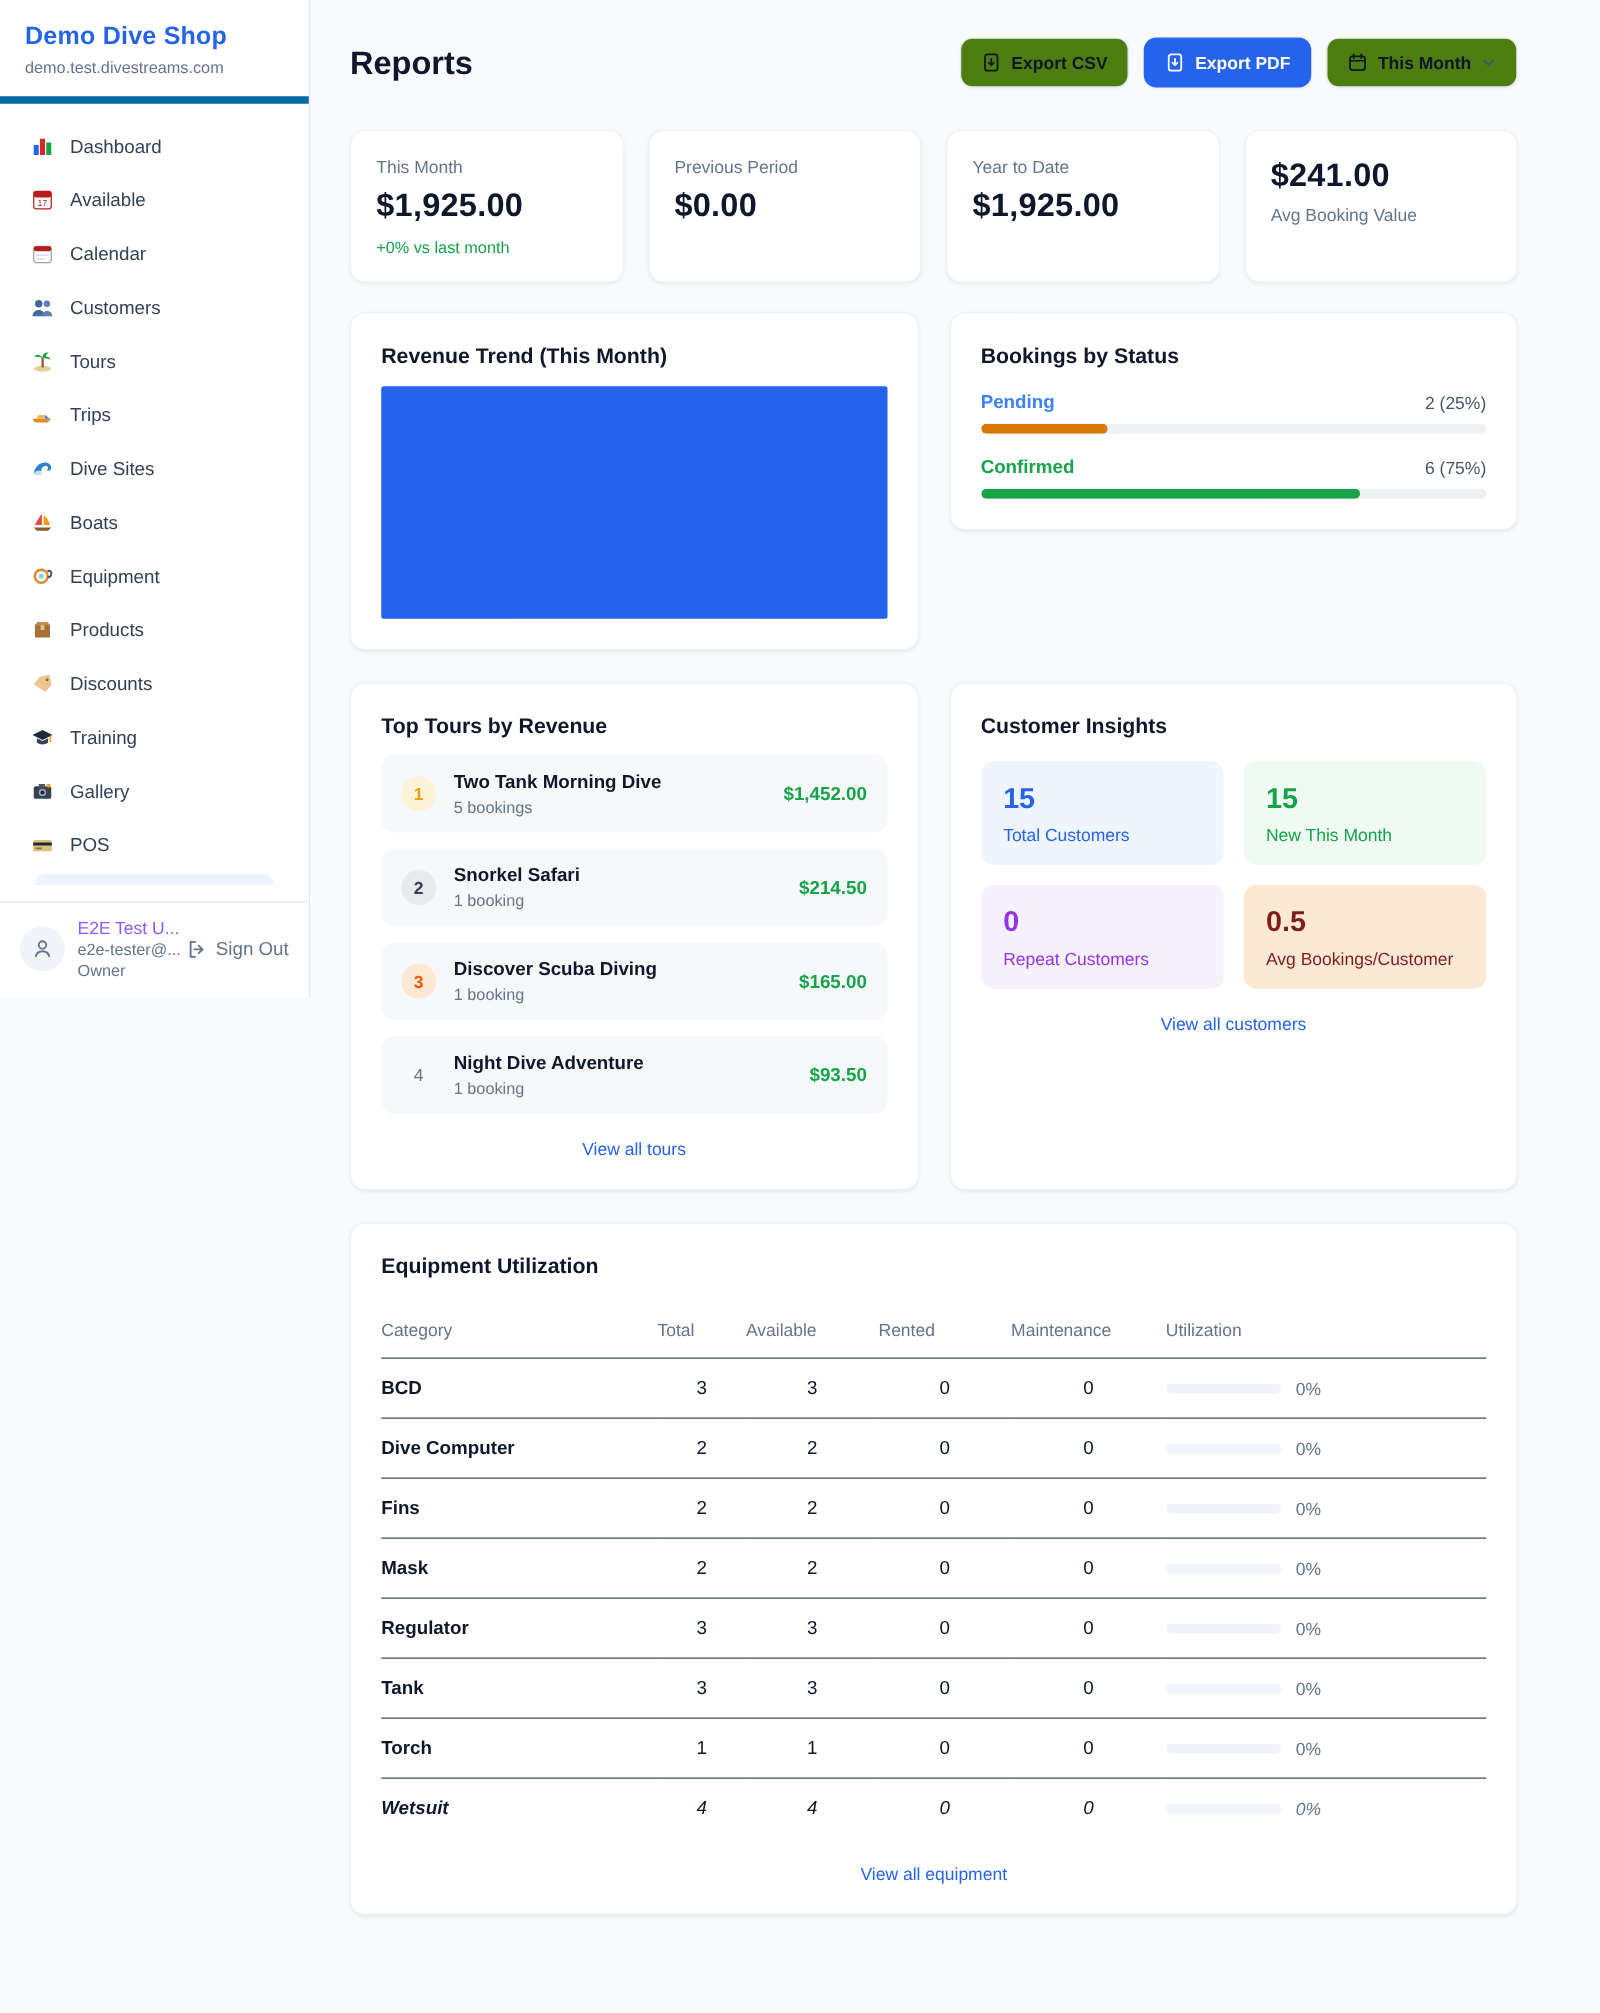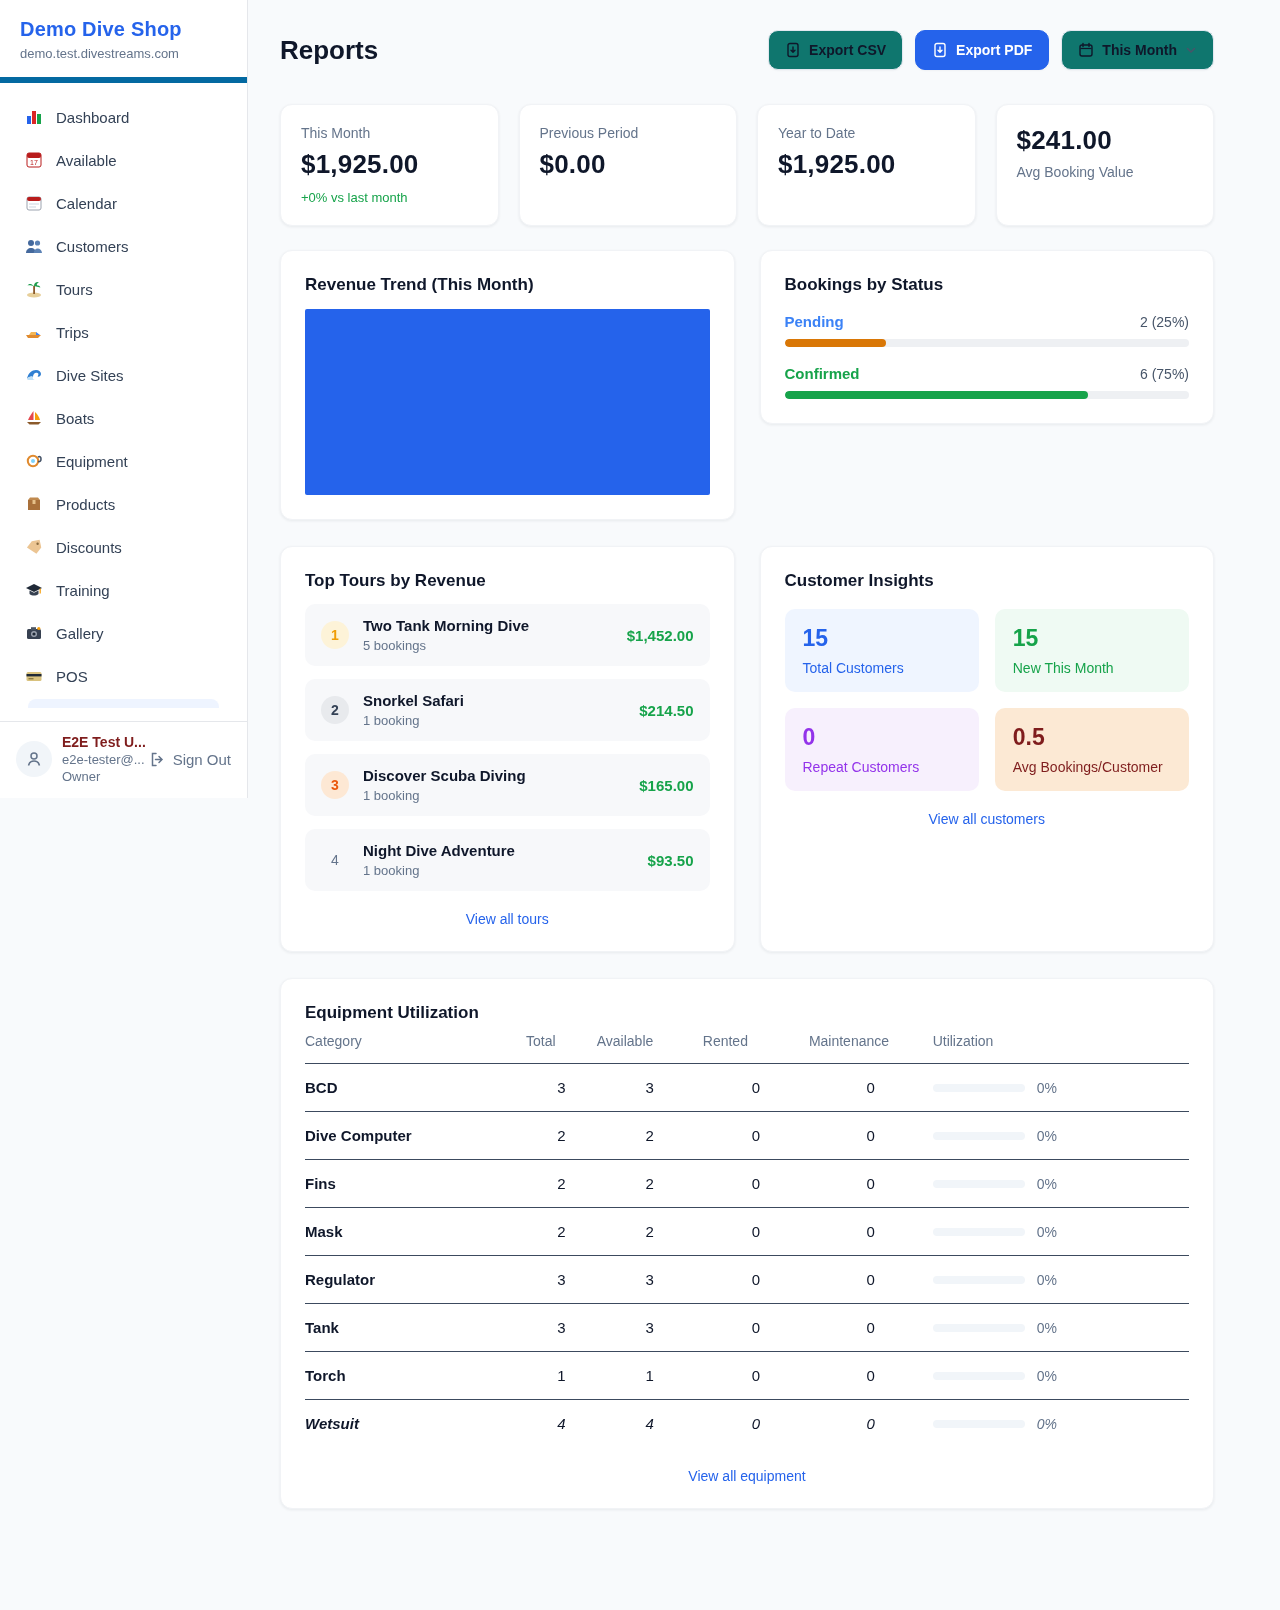--- a/index.html
+++ b/index.html
@@ -32,34 +32,34 @@
   }
   .nav-item .ico { width:20px; height:20px; display:inline-flex; align-items:center; justify-content:center; flex:0 0 20px; }
   .active-pill { margin:0 14px; height:9px; background:#eef4ff; border-radius:8px 8px 0 0; }
   .sb-foot {
     border-top:1px solid #e5e7eb;
     padding:12px 16px 14px 16px;
     display:flex; align-items:center; gap:10px;
   }
   .avatar { width:36px; height:36px; border-radius:50%; background:#f1f5f9; display:flex; align-items:center; justify-content:center; flex:0 0 36px; }
   .u-meta { flex:1; min-width:0; }
-  .u-name { font-size:14px; font-weight:700; color:#7f1d1d; white-space:nowrap; }
+  .u-name { font-size:14px; font-weight:400; color:#8b5cf6; white-space:nowrap; }
   .u-email, .u-role { font-size:13px; color:#64748b; margin-top:2px; white-space:nowrap; }
   .signout { display:flex; align-items:center; gap:7px; color:#64748b; font-size:15px; cursor:pointer; white-space:nowrap; }
 
   
   .main { position:absolute; left:248px; top:0; width:1032px; padding:30px 0 0 32px; }
   .content { width:934px; }
   .page-head { display:flex; align-items:center; justify-content:space-between; margin-bottom:34px; }
   .page-title { font-size:26px; font-weight:800; color:#0f172a; }
   .head-actions { display:flex; gap:12px; }
   .btn {
     height:40px; display:inline-flex; align-items:center; gap:8px;
     padding:0 16px; border-radius:10px; font-size:14px; font-weight:600;
-    background:#0f766e; border:1px solid #e2e8f0; color:#0f172a; cursor:pointer;
+    background:#4d7c0f; border:1px solid #e2e8f0; color:#0f172a; cursor:pointer;
     box-shadow:0 1px 2px rgba(15,23,42,.04);
   }
   .btn-primary { background:#2563eb; border-color:#2563eb; color:#fff; }
 
   .card {
     background:#fff; border-radius:12px;
     box-shadow:0 1px 3px rgba(15,23,42,.07);
     border:1px solid #f1f3f6;
   }
   .card-title { font-size:17px; font-weight:700; color:#0f172a; }
@@ -112,21 +112,21 @@
   .tiles { display:grid; grid-template-columns:1fr 1fr; gap:16px; margin-top:18px; }
   .tile { border-radius:10px; padding:16px 18px; }
   .tile-value { font-size:23px; font-weight:800; }
   .tile-label { font-size:14px; margin-top:8px; }
   .tile-blue   { background:#eff5ff; } .tile-blue .tile-value, .tile-blue .tile-label { color:#2563eb; }
   .tile-green  { background:#effaf3; } .tile-green .tile-value, .tile-green .tile-label { color:#16a34a; }
   .tile-purple { background:#f7f0fd; } .tile-purple .tile-value, .tile-purple .tile-label { color:#9333ea; }
   .tile-orange { background:#fce9d4; } .tile-orange .tile-value, .tile-orange .tile-label { color:#7f1d1d; }
 
   .equip-card { margin-bottom:32px; }
-  table.equip { width:100%; border-collapse:collapse; margin-top:2px; }
+  table.equip { width:100%; border-collapse:collapse; margin-top:25px; }
   table.equip th {
     font-size:14px; font-weight:400; color:#64748b; text-align:left;
     padding:8px 0 14px 0; border-bottom:1px solid #3c4a5e;
   }
   table.equip td { font-size:15px; padding:0; height:48px; border-bottom:1px solid #3c4a5e; color:#0f172a; }
   table.equip tr:last-child td { border-bottom:none;font-style:italic; }
   th.c, td.c { text-align:center; }
   td.cat { font-weight:600; }
   td.avail { color:#16a34a; }
   td.rent { color:#2563eb; }

